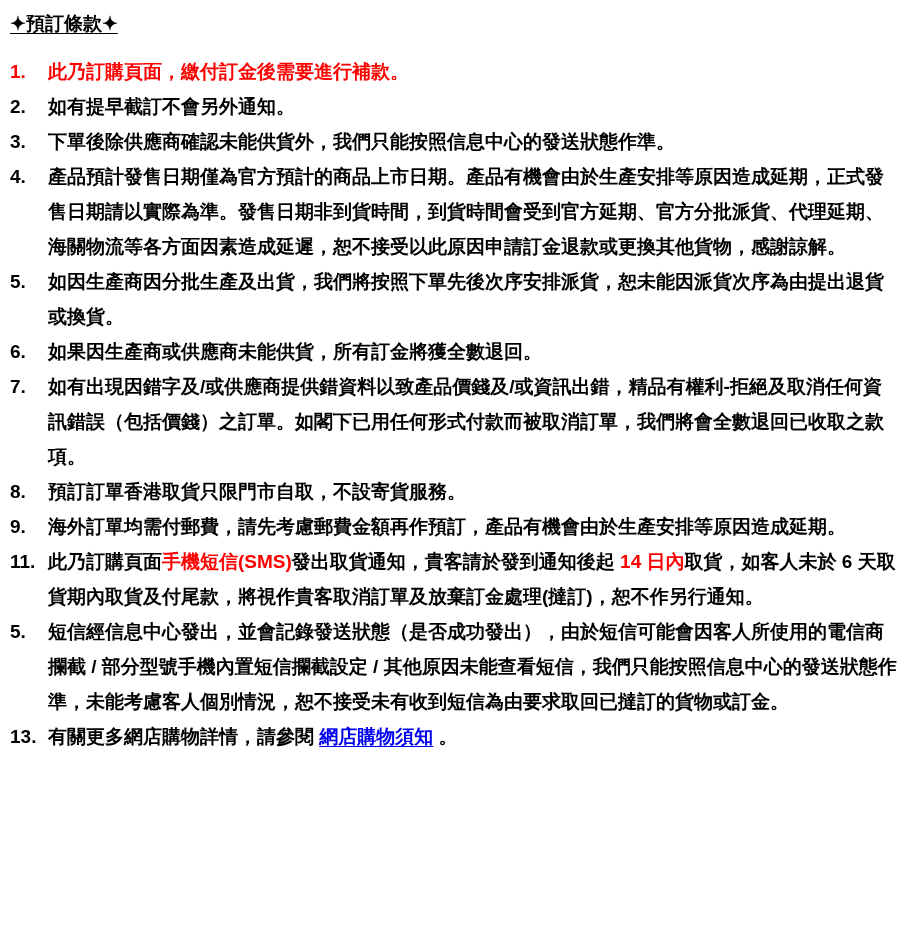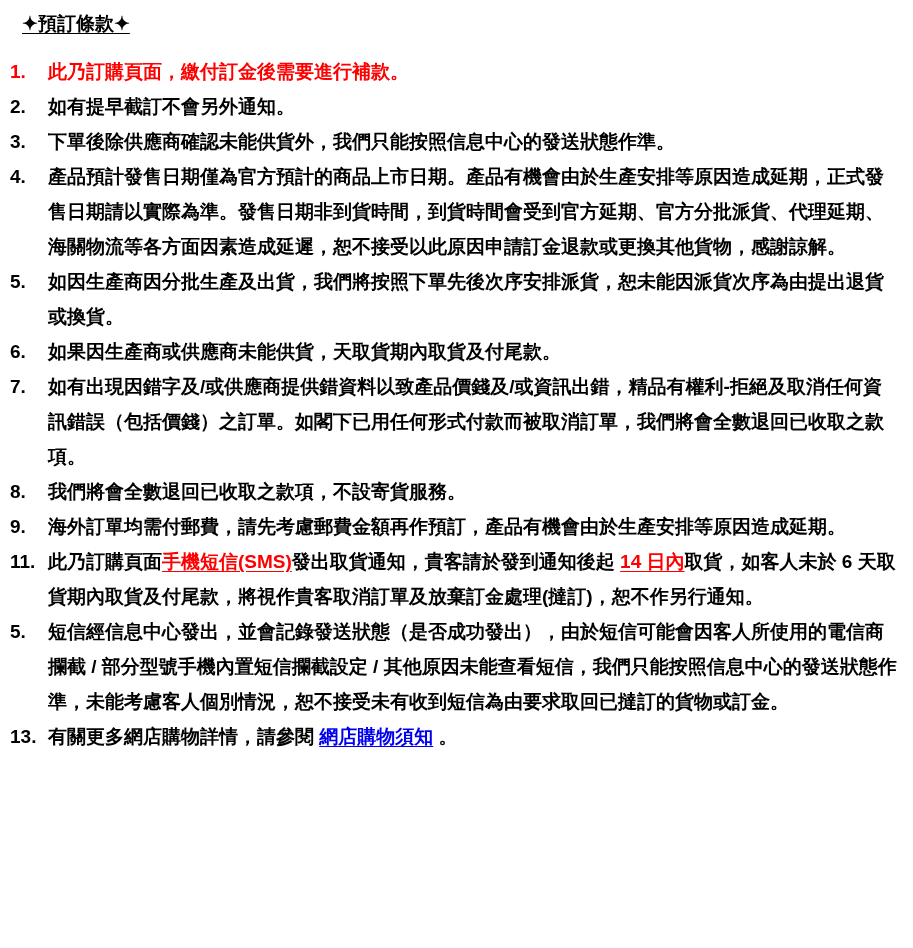--- a/index.html
+++ b/index.html
@@ -18,34 +18,33 @@
   .warning {
     color: var(--accent-red, #ff0000);
     text-decoration: underline;
     text-underline-offset: 3px;
     margin: 0 0 13px 0;
   }
   .section-title {
     color: var(--text-black, #000000);
     text-decoration: underline;
     text-underline-offset: 3px;
-    margin: 0 0 13px 12px;
+    margin: 0 0 13px 0;
   }
   .terms {
     list-style: none;
     margin: 0;
     padding: 0;
   }
   .term { display: flex; }
   .term .num { flex: 0 0 38px; }
   .term .body { flex: 1; }
   .red { color: var(--accent-red, #ff0000); }
   .red-underline {
     color: var(--accent-red, #ff0000);
-    text-decoration: underline;
     text-underline-offset: 3px;
   }
   a.link {
     color: var(--link-blue, #0000ee);
     text-decoration: underline;
     text-underline-offset: 3px;
     cursor: pointer;
     margin-top: 20px;
   }
 </style>
@@ -72,29 +71,29 @@
       <li class="term">
         <span class="num">4.</span>
         <span class="body"><span>產品預計發售日期僅為官方預計的商品上市日期。產品有機會由於生產安排等原因造成延期，正式發售日期請以實際為準。發售日期非到貨時間，到貨時間會受到官方延期、官方分批派貨、代理延期、海關物流等各方面因素造成延遲，恕不接受以此原因申請訂金退款或更換其他貨物，感謝諒解。</span></span>
       </li>
       <li class="term">
         <span class="num">5.</span>
         <span class="body"><span>如因生產商因分批生產及出貨，我們將按照下單先後次序安排派貨，恕未能因派貨次序為由提出退貨或換貨。</span></span>
       </li>
       <li class="term">
         <span class="num">6.</span>
-        <span class="body"><span>如果因生產商或供應商未能供貨，天取貨期內取貨及付尾款。</span></span>
+        <span class="body"><span>如果因生產商或供應商未能供貨，所有訂金將獲全數退回。</span></span>
       </li>
       <li class="term">
         <span class="num">7.</span>
         <span class="body"><span>如有出現因錯字及/或供應商提供錯資料以致產品價錢及/或資訊出錯，精品有權利-拒絕及取消任何資訊錯誤（包括價錢）之訂單。如閣下已用任何形式付款而被取消訂單，我們將會全數退回已收取之款項。</span></span>
       </li>
       <li class="term">
         <span class="num">8.</span>
-        <span class="body"><span>我們將會全數退回已收取之款項，不設寄貨服務。</span></span>
+        <span class="body"><span>預訂訂單香港取貨只限門市自取，不設寄貨服務。</span></span>
       </li>
       <li class="term">
         <span class="num">9.</span>
         <span class="body"><span>海外訂單均需付郵費，請先考慮郵費金額再作預訂，產品有機會由於生產安排等原因造成延期。</span></span>
       </li>
       <li class="term">
         <span class="num">11.</span>
         <span class="body"><span>此乃訂購頁面</span><span class="red-underline">手機短信(SMS)</span><span>發出取貨通知，貴客請於發到通知後起 </span><span class="red-underline">14 日內</span><span>取貨，如客人未於 6 天取貨期內取貨及付尾款，將視作貴客取消訂單及放棄訂金處理(撻訂)，恕不作另行通知。</span></span>
       </li>
       <li class="term">

